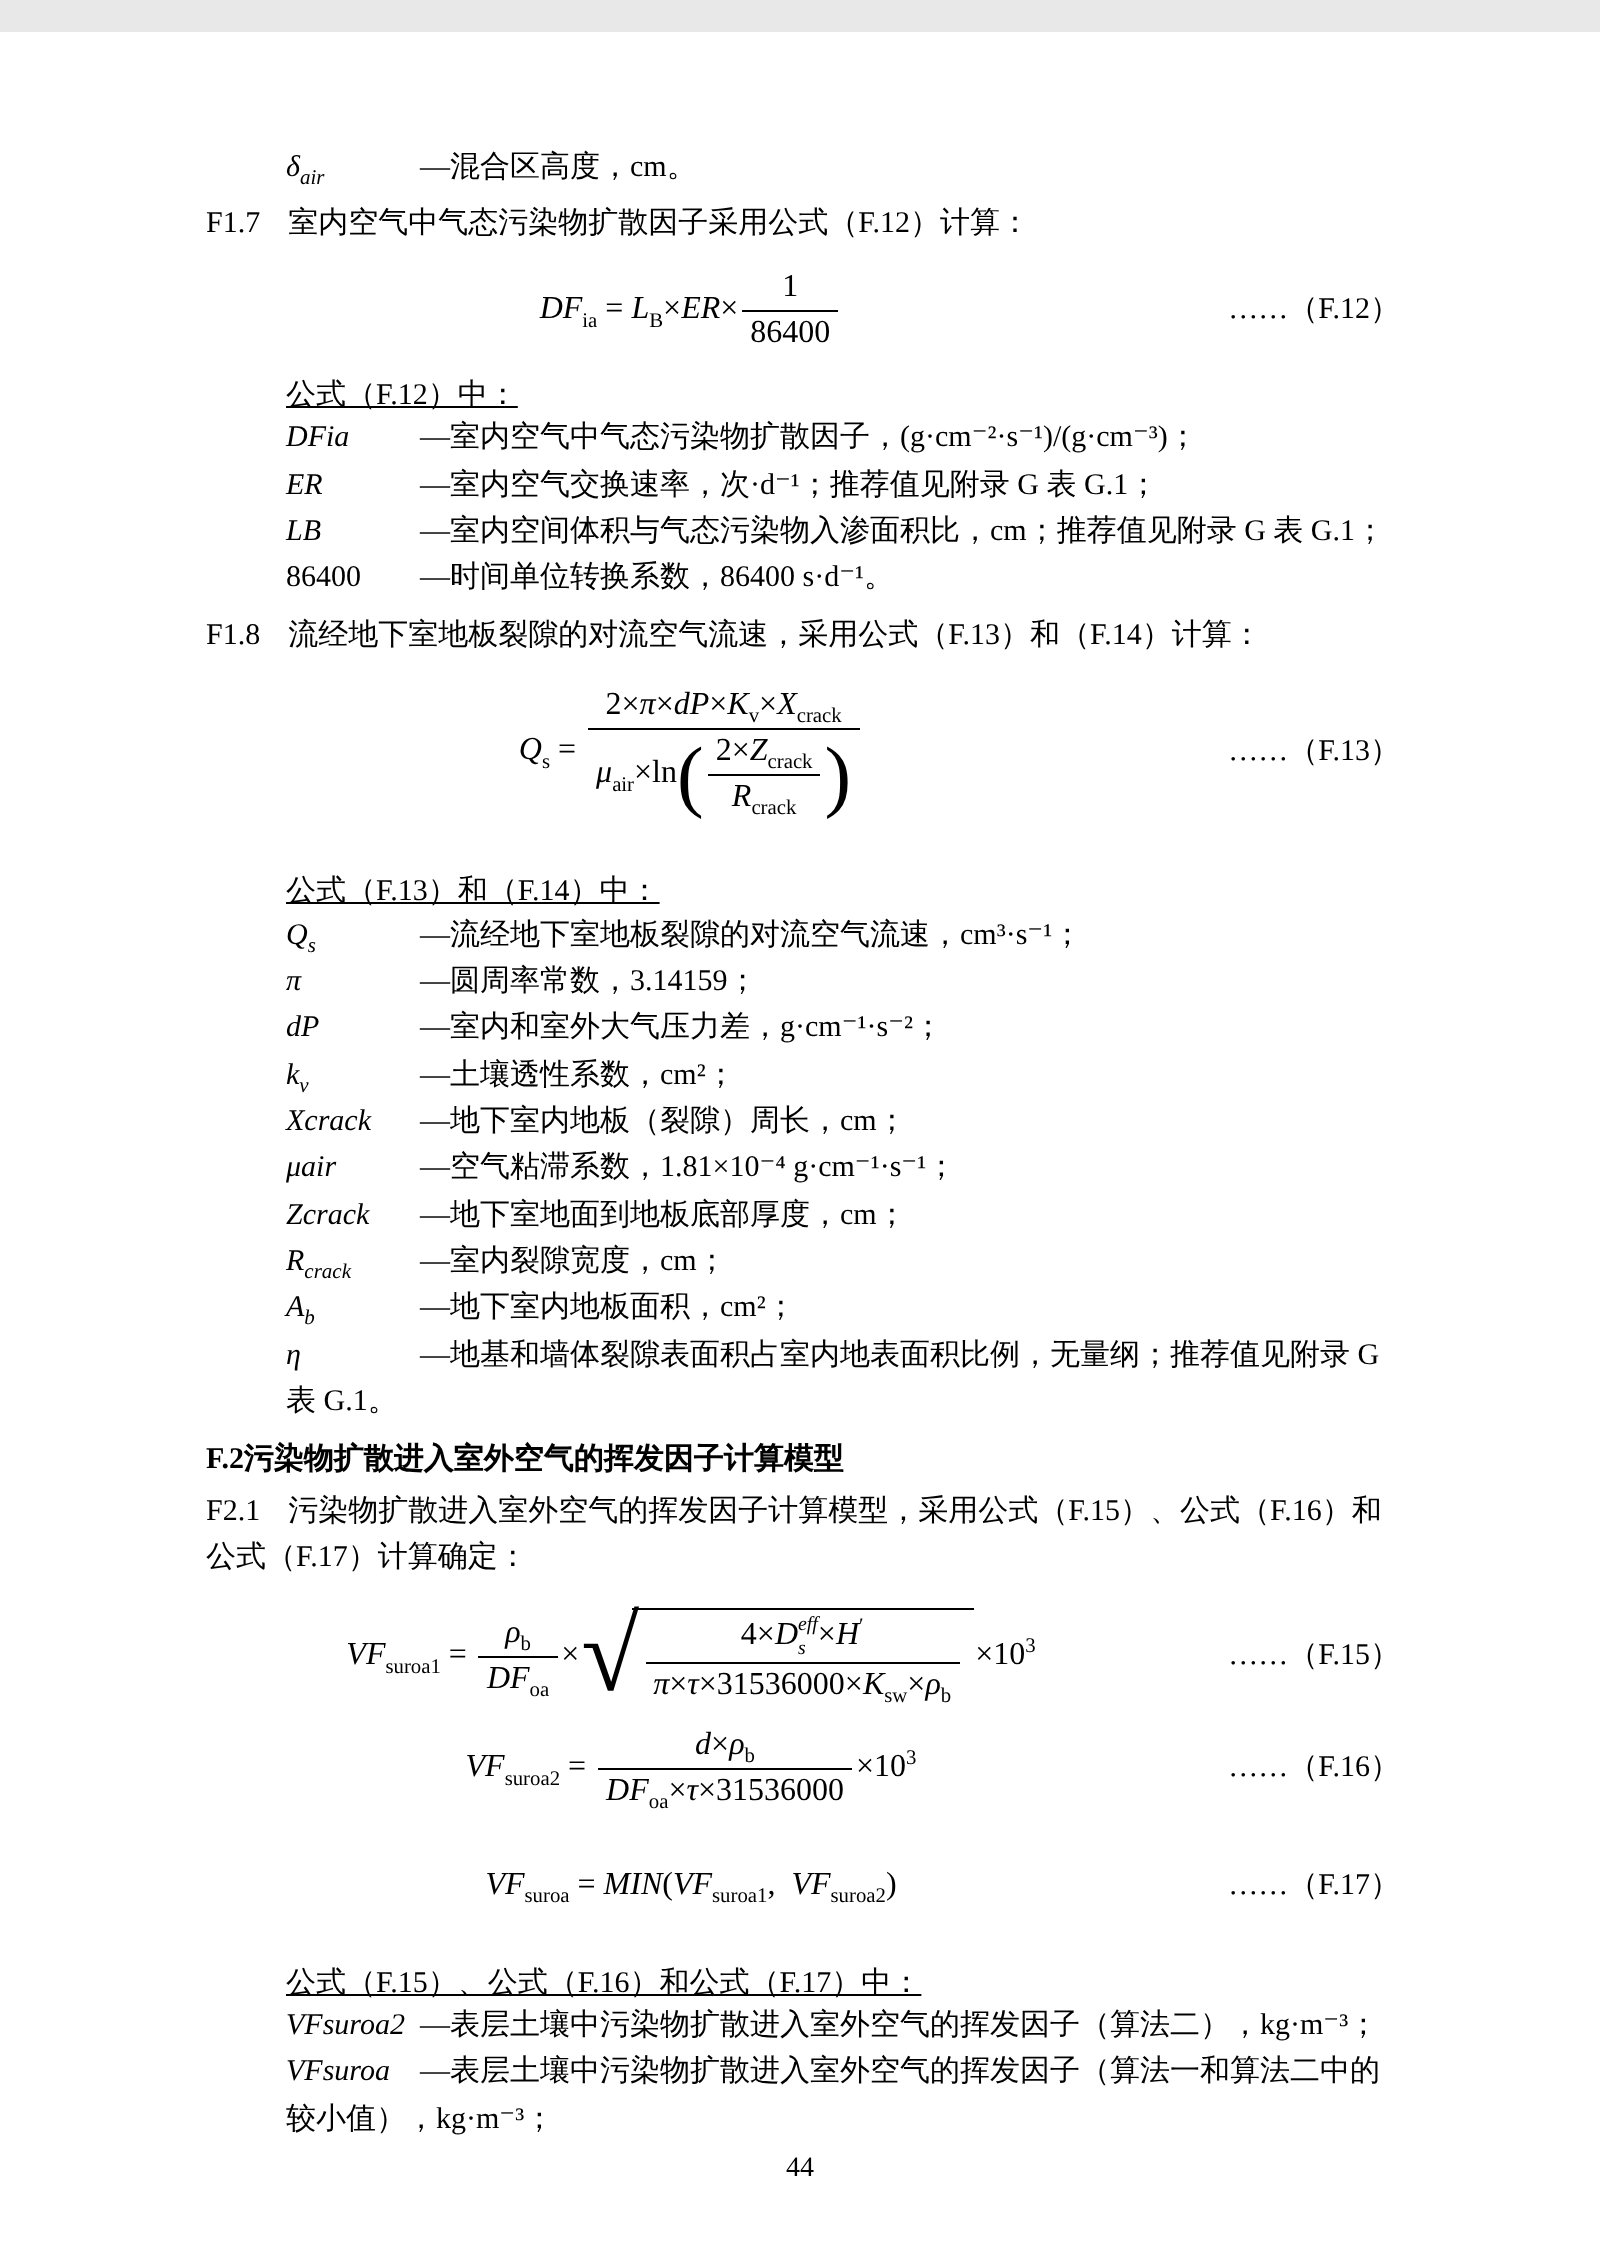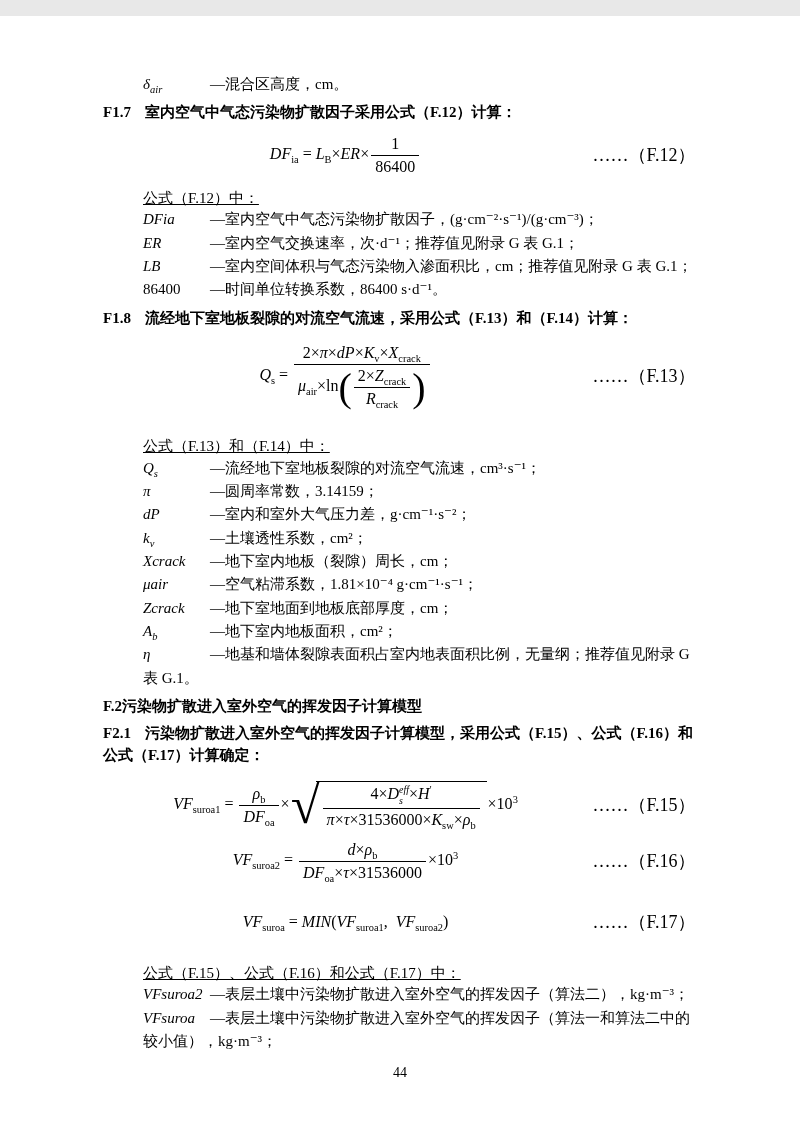--- a/index.html
+++ b/index.html
@@ -4,35 +4,35 @@
 <style>
   html,body{margin:0;padding:0;background:#e8e8e8;}
   .page{
     width:800px;height:1131px;background:#ffffff;color:#000;
     font-family:"Liberation Serif","DejaVu Serif",serif;
     font-size:15px;line-height:1.5;position:relative;overflow:hidden;
     margin:16px auto;box-sizing:border-box;
     padding:58px 100px 0 103px;
   }
   
-  .clause{font-weight:bold;margin-top:4px;}
+  .clause{font-weight:normal;margin-top:4px;}
   .clause .clause-label{margin-right:14px;}
   .section-head{font-weight:bold;margin-top:6px;}
   .intro{margin-left:40px;margin-top:4px;text-decoration:underline;}
   .intro-gap{margin-top:26px;}
   
   .def-row{margin-left:40px;line-height:1.46;}
   .def-sym{display:inline-block;width:67px;font-style:italic;vertical-align:top;}
   .def-sym.rm{font-style:normal;}
   .def-sym sub{font-size:0.7em;font-style:italic;}
   .def-desc{display:inline;}
   
   .eq{display:flex;align-items:center;margin:10px 0;}
   .eq-body{flex:1;text-align:center;font-size:16px;line-height:1.25;}
-  .eq-num{width:112px;flex:none;font-size:18px;text-align:center;}
+  .eq-num{width:112px;flex:none;font-size:15px;text-align:right;}
   .eq-f13{margin:14px 0 4px;}
   .eq-f14{margin:4px 0 0;}
   .eq-f15{margin:14px 0 6px;}
   .eq-f17{margin:26px 0 0;}
   
   .tk-i{font-style:italic;white-space:pre;}
   .tk-r{white-space:pre;}
   sub.tk-sub{font-size:0.65em;line-height:0;}
   sup.tk-sup{font-size:0.65em;line-height:0;}
   .tk-frac{display:inline-flex;flex-direction:column;vertical-align:middle;text-align:center;margin:0 2px;}
@@ -40,21 +40,21 @@
   .tk-den{display:block;padding:1px 4px 0;}
   .tk-sqrt{display:inline-flex;align-items:center;vertical-align:middle;margin:0 1px;}
   .tk-rad{font-size:3.3em;line-height:0.78;font-weight:400;margin-right:-4px;}
   .tk-sqb{display:block;border-top:1.4px solid #000;padding:2px 5px 0;}
   .tk-par{display:inline-flex;align-items:center;vertical-align:middle;}
   .tk-paren{font-size:2.5em;line-height:0.78;font-weight:300;}
   .tk-parc{display:block;}
   .tk-ss{display:inline-flex;flex-direction:column;align-items:flex-start;vertical-align:middle;
          font-size:0.62em;line-height:1.15;font-style:italic;}
   
-  .page-num{position:absolute;bottom:64px;left:0;width:100%;text-align:center;font-size:14px;}
+  .page-num{position:absolute;bottom:52px;left:0;width:100%;text-align:center;font-size:14px;}
 </style>
 </head>
 <body>
 
 <div class="page">
 
   <div class="def-row">
     <span class="def-sym"><span>δ</span><sub>air</sub></span><span class="def-desc">—混合区高度，cm。</span>
   </div>
 
@@ -117,20 +117,23 @@
   <div class="def-row">
     <span class="def-sym"><span>Xcrack</span><sub></sub></span><span class="def-desc">—地下室内地板（裂隙）周长，cm；</span>
   </div>
   <div class="def-row">
     <span class="def-sym"><span>μair</span><sub></sub></span><span class="def-desc">—空气粘滞系数，1.81×10⁻⁴ g·cm⁻¹·s⁻¹；</span>
   </div>
   <div class="def-row">
     <span class="def-sym"><span>Zcrack</span><sub></sub></span><span class="def-desc">—地下室地面到地板底部厚度，cm；</span>
   </div>
   <div class="def-row">
+    <span class="def-sym"><span>R</span><sub>crack</sub></span><span class="def-desc">—室内裂隙宽度，cm；</span>
+  </div>
+  <div class="def-row">
     <span class="def-sym"><span>A</span><sub>b</sub></span><span class="def-desc">—地下室内地板面积，cm²；</span>
   </div>
   <div class="def-row">
     <span class="def-sym"><span>η</span><sub></sub></span><span class="def-desc">—地基和墙体裂隙表面积占室内地表面积比例，无量纲；推荐值见附录 G 表 G.1。</span>
   </div>
 
   <div class="section-head">
     <span class="clause-label">F.2</span><span>污染物扩散进入室外空气的挥发因子计算模型</span>
   </div>
 

